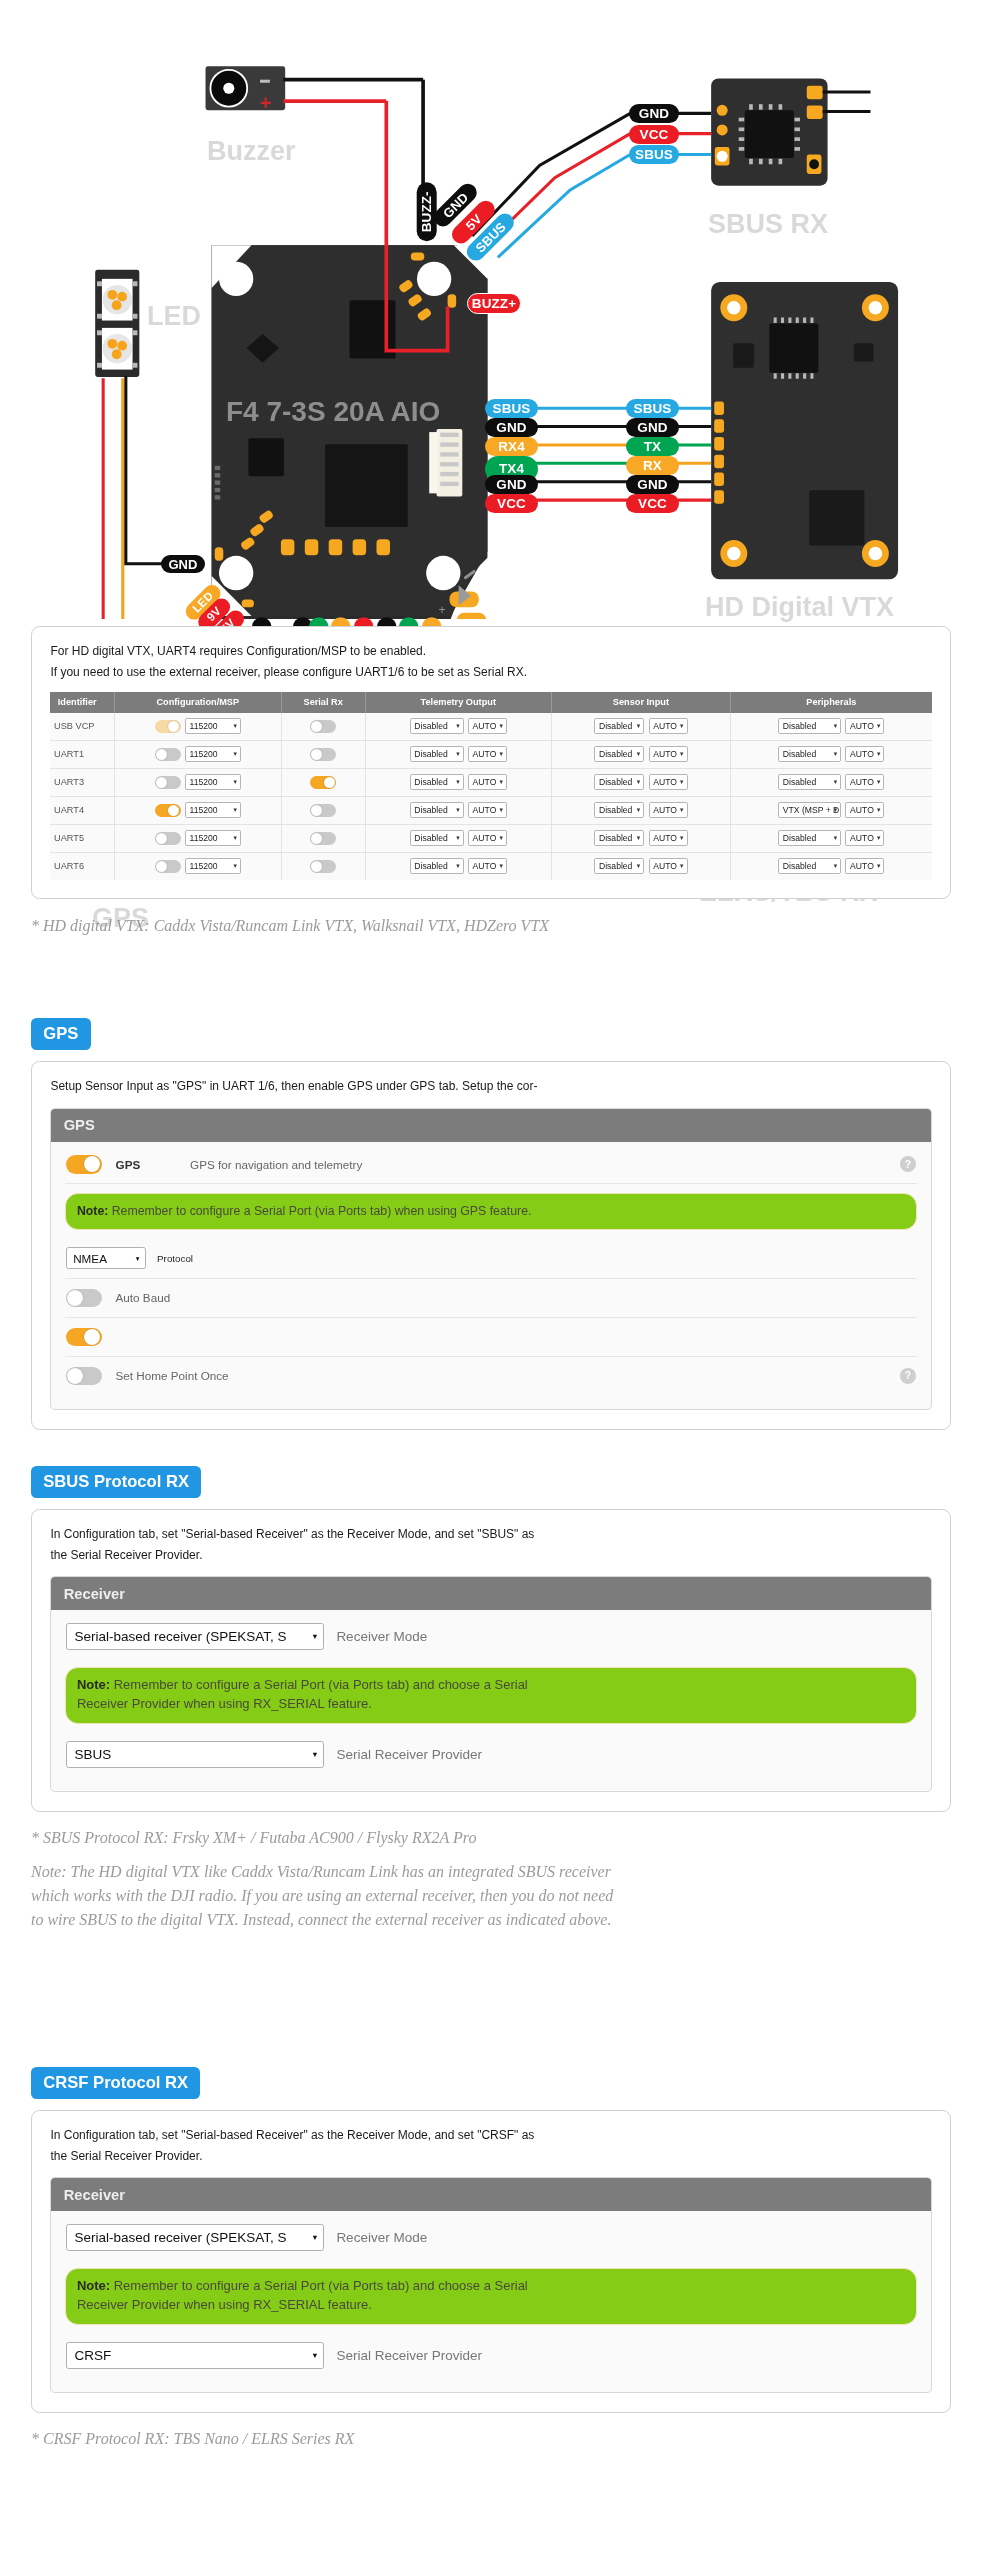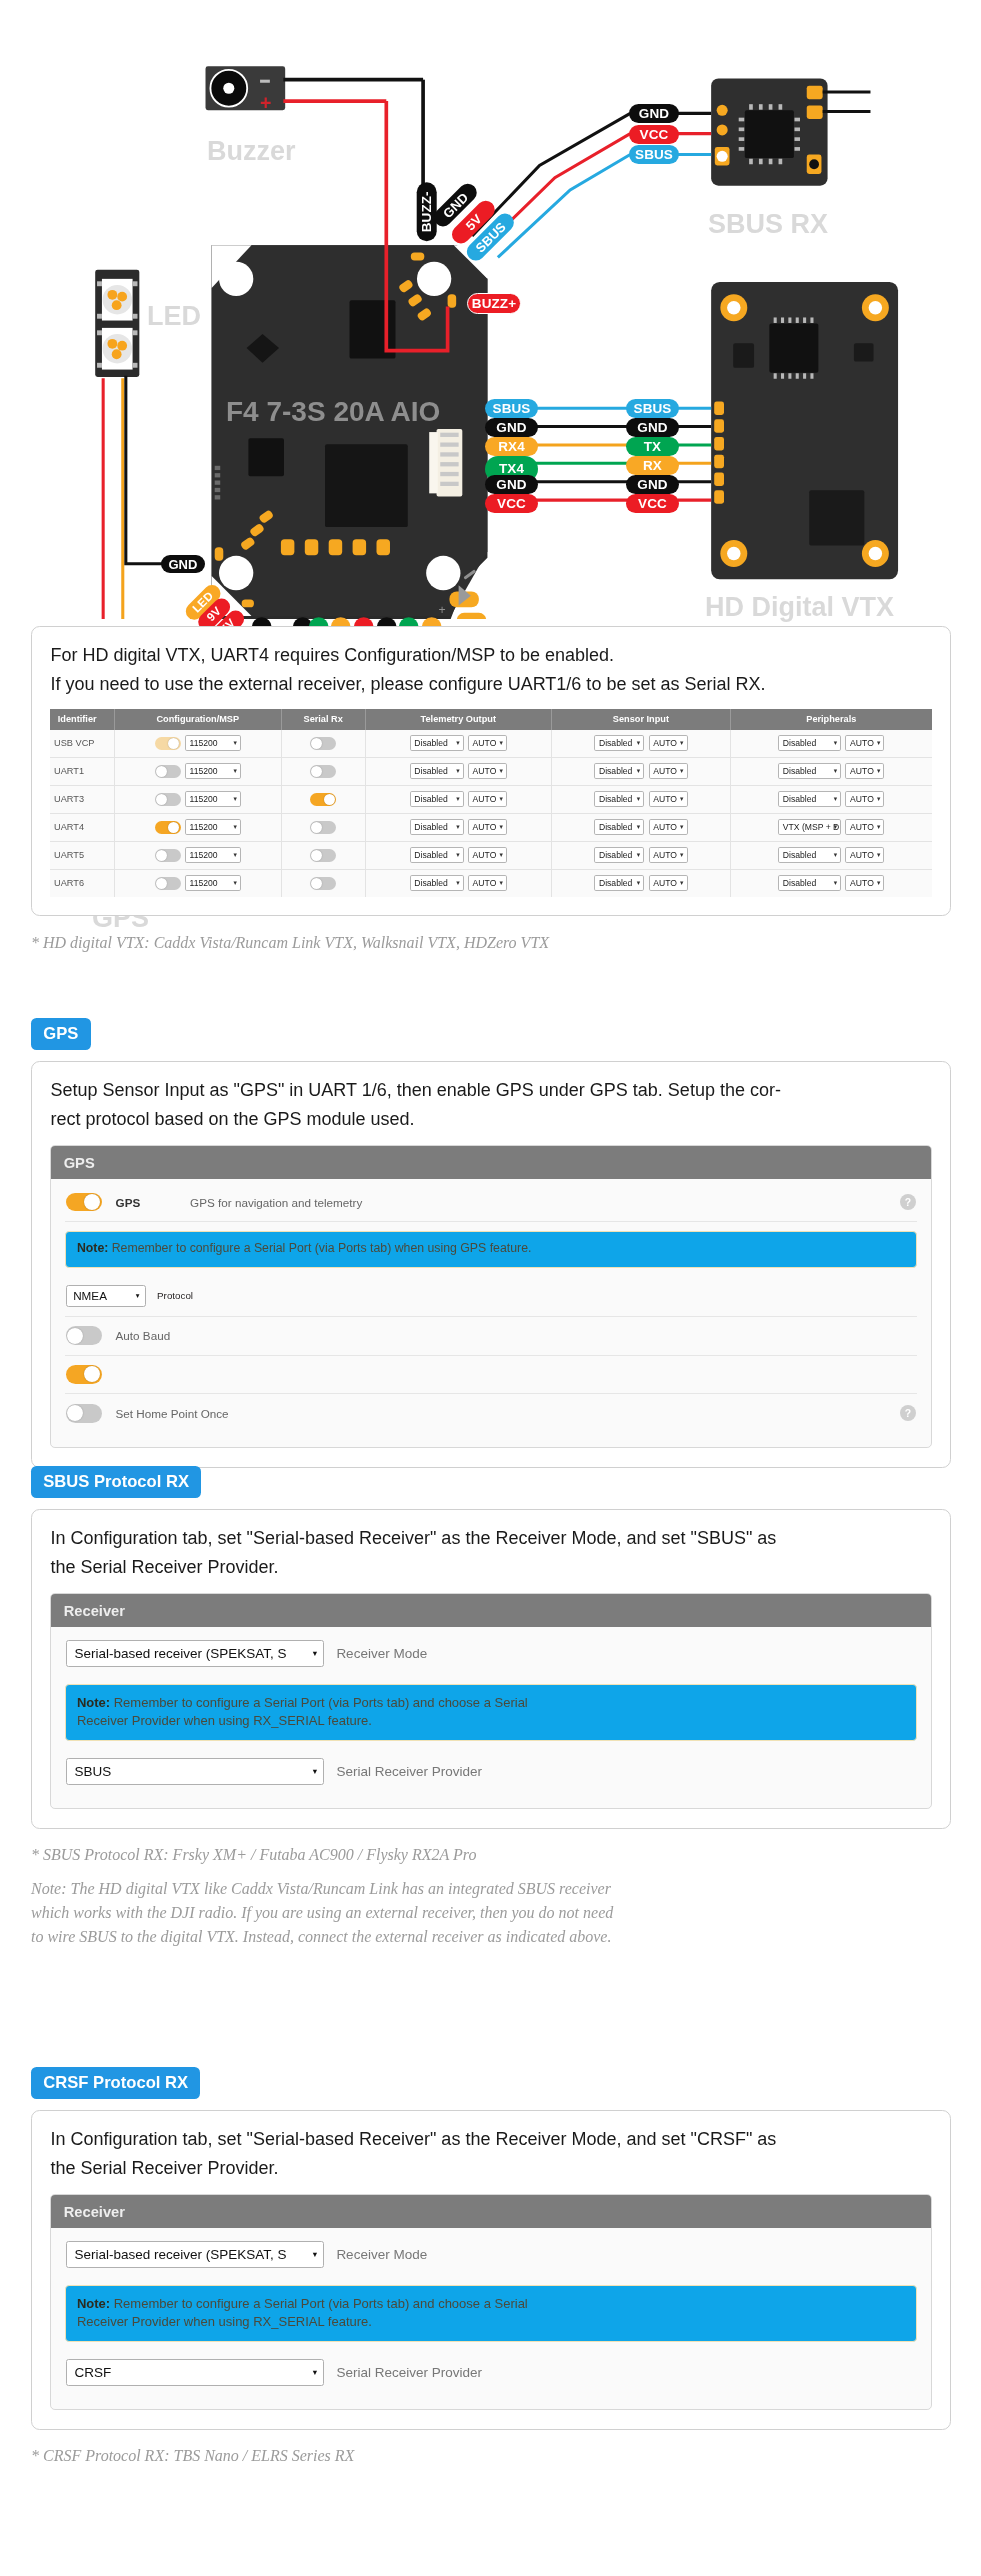--- a/index.html
+++ b/index.html
@@ -42,21 +42,21 @@
   .rot45 { transform:rotate(-45deg); transform-origin:center center; }
 
   
   .section { position:absolute; left:31px; width:920px; }
 
   .card {
     border:0.9px solid #d0d0d0; border-radius:8.6px; background:#fff;
     padding:16px 18.4px 18.4px 18.4px;
   }
   .card p.lead {
-    margin:0 0 3.7px 0; font-size:18px; line-height:1.42; color:#1a1a1a;
+    margin:0 0 3.7px 0; font-size:12px; line-height:1.42; color:#1a1a1a;
     font-family:"Liberation Sans", sans-serif;
   }
 
   
   table.ports { width:100%; border-collapse:collapse; margin-top:11px; font-size:9.2px; }
   table.ports thead th {
     background:#7c7c7c; color:#fff; font-weight:bold; font-size:9.2px;
     padding:5.5px 3.7px; text-align:center; border-right:0.6px solid #9a9a9a;
   }
   table.ports thead th:last-child{border-right:none;}
@@ -122,21 +122,21 @@
   .bf-row .name{ font-weight:bold; font-size:11.7px; color:#333; width:61px;}
   .bf-row .desc{ font-size:11.7px; color:#666; flex:1;}
   .qmark{ width:16px; height:16px; border-radius:50%; background:#cfcfcf;
           color:#fff; font-size:10.4px; font-weight:bold; display:flex;
           align-items:center; justify-content:center; flex:none;}
   .tgl.big{ width:36px; height:18.4px; border-radius:9.8px;}
   .tgl.big .knob{ width:16px; height:16px; top:1.2px; left:1.2px;}
   .tgl.big.on .knob{ left:18.4px;}
 
   .note-box{
-    background:#0ea5e9; border:0.6px solid #f0e2b6; border-radius:4px;
+    background:#84cc16; border:0.6px solid #f0e2b6; border-radius:13px;
     padding:8.6px 11px; font-size:12.3px; color:#4a4a3c; line-height:1.45;
     margin:8.6px 0;
   }
   .note-box b{color:#2b2b20;}
 
   .selbig{
     border:0.6px solid #b0b0b0; border-radius:2.5px; background:#fff;
     font-size:13.5px; padding:5.5px 21px 5.5px 7.4px; position:relative;
     display:inline-flex; align-items:center; color:#111; height:27px;
     font-family:"Liberation Sans", sans-serif; white-space:nowrap;
@@ -757,21 +757,20 @@
     </table>
   </div>
   <p class="footnote" style="margin-top:14.7px;">* HD digital VTX: Caddx Vista/Runcam Link VTX, Walksnail VTX, HDZero VTX</p>
 </div>
 
 <div class="section" style="top:1018px;">
   <span class="chip">GPS</span>
 
   <div class="card" style="margin-top:11px;">
     <p class="lead">Setup Sensor Input as "GPS" in UART 1/6, then enable GPS under GPS tab. Setup the cor-</p>
-    <p class="lead">rect protocol based on the GPS module used.</p>
 
     <div class="bf-panel">
       <div class="bf-head">GPS</div>
       <div class="bf-body">
         <div class="bf-row">
           <span class="tgl big on">
               <span class="knob"></span>
             </span>
           <span class="name">GPS</span>
           <span class="desc">GPS for navigation and telemetry</span>

